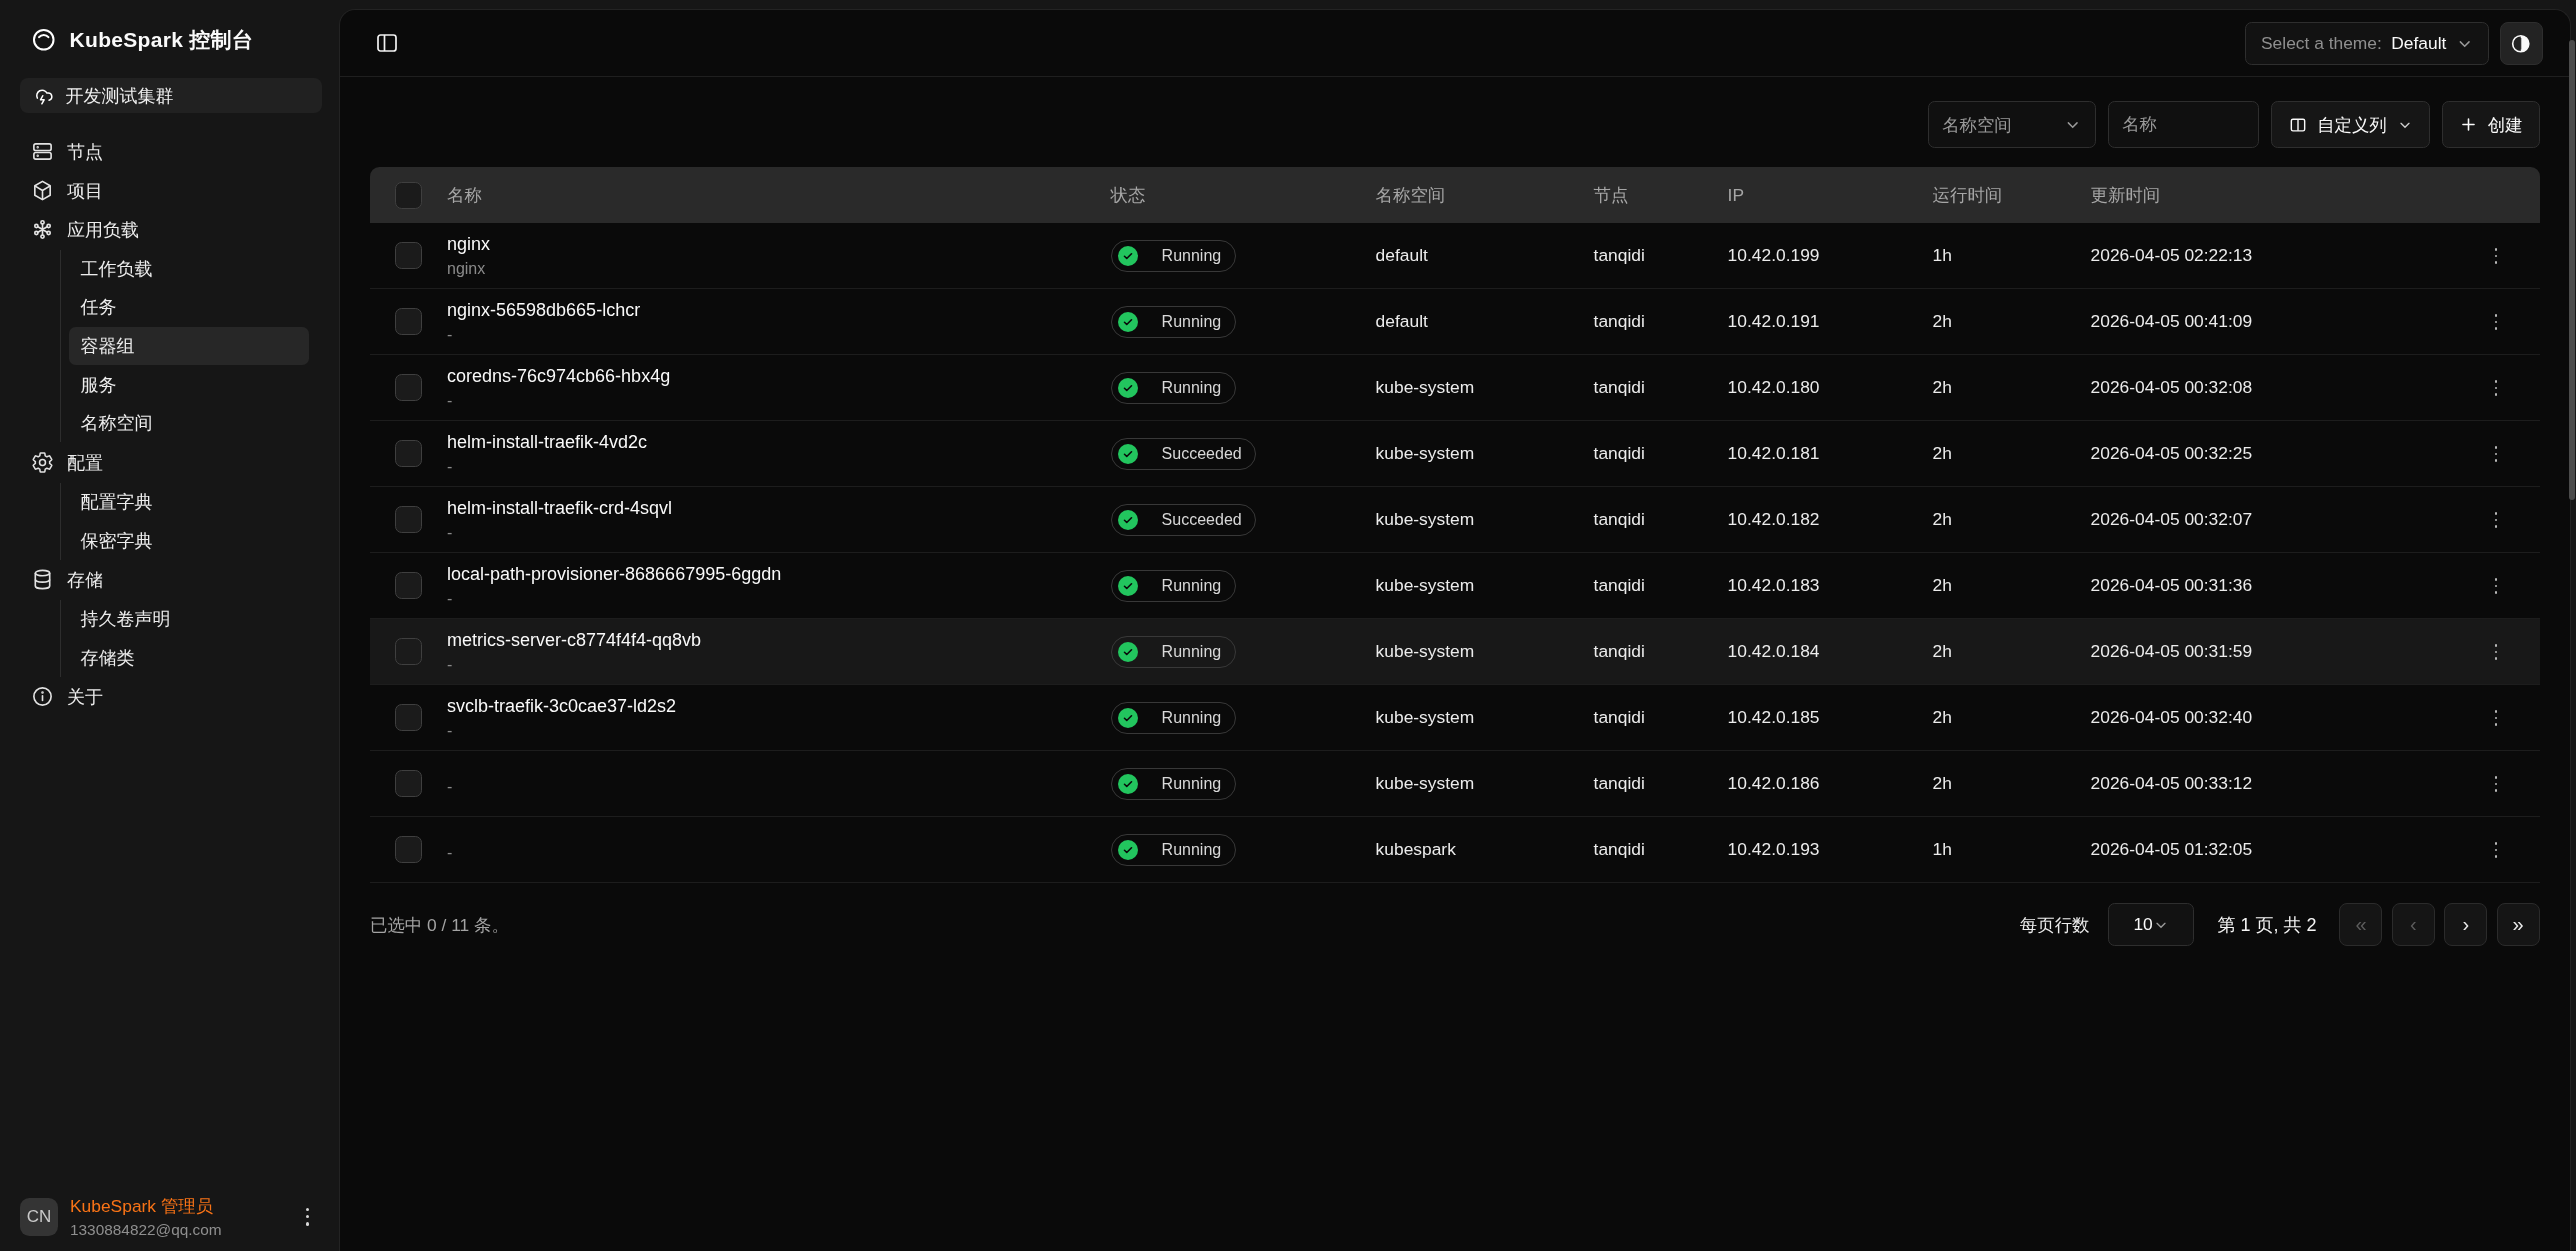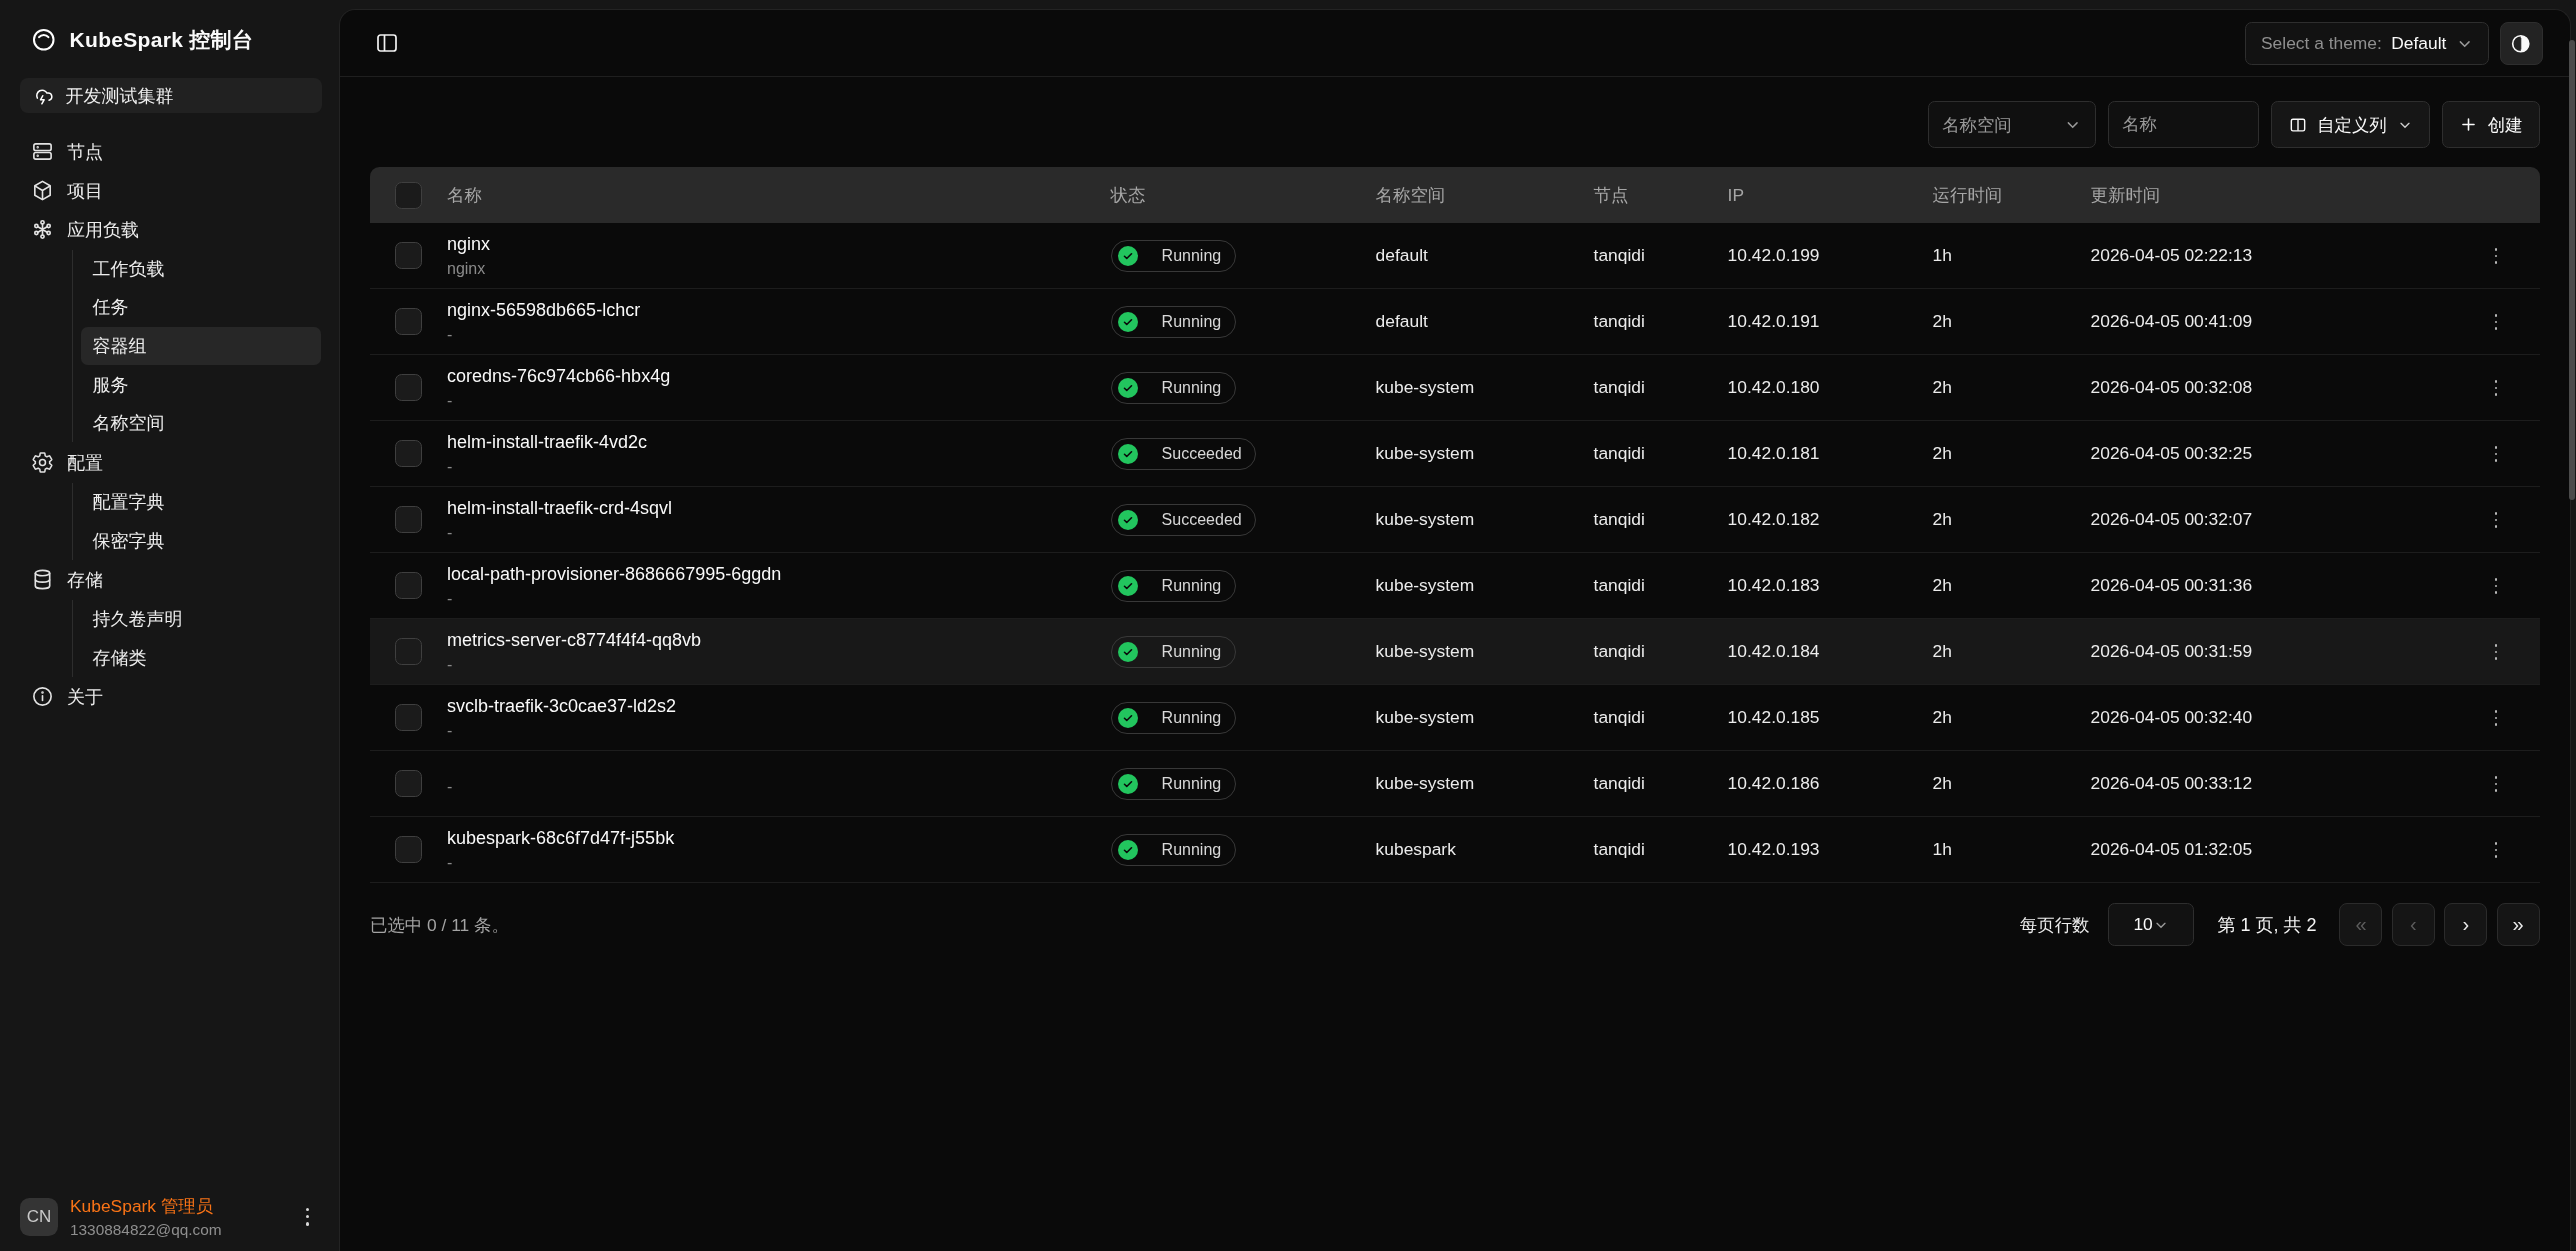--- a/index.html
+++ b/index.html
@@ -16,21 +16,21 @@
   
   .sidebar { width:339px; flex:0 0 339px; position:relative; height:100%; padding:24px 17px 0 20px; }
   .logo-row { display:flex; align-items:center; gap:13.4px; padding-left:10.7px; height:31px; }
   .logo-title { font-size:21px; font-weight:700; letter-spacing:0.3px; }
   .cluster-chip { margin-top:23px; display:flex; align-items:center; gap:12px; background:#212121; border-radius:8px; height:35px; padding:0 12px; cursor:pointer; }
   .cluster-chip span { font-size:18px; color:#f0f0f0; }
   .menu { margin-top:19px; }
   .menu-item { display:flex; align-items:center; gap:13.4px; height:39px; padding-left:10.7px; border-radius:6.7px; cursor:pointer; color:#ededed; }
   .menu-item .mi-icon { color:#e3e3e3; width:23px; height:23px; }
   .menu-item span { font-size:18px; }
-  .submenu { margin-left:52px; border-left:0.7px solid #2d2d2d; padding-left:8px; }
+  .submenu { margin-left:40px; border-left:0.7px solid #2d2d2d; padding-left:8px; }
   .submenu-item { display:flex; align-items:center; height:38px; padding-left:11.4px; margin:0.7px 0; border-radius:6.7px; font-size:18px; color:#ededed; cursor:pointer; width:240px; }
   .submenu-item.active { background:#272727; }
   .user-chip { position:absolute; left:20px; bottom:12px; width:302px; display:flex; align-items:center; gap:12px; }
   .avatar { width:38px; height:38px; border-radius:9.4px; background:#343434; color:#c9c9c9; font-size:17px; display:flex; align-items:center; justify-content:center; }
   .user-meta { flex:1; }
   .user-name { font-size:17.4px; font-weight:400; color:#f97316; }
   .user-email { font-size:15.4px; color:#8f8f8f; margin-top:2.7px; }
   .kebab { width:29.5px; height:29.5px; display:flex; flex-direction:column; align-items:center; justify-content:center; gap:4px; cursor:pointer; border-radius:5.4px; }
   .kebab i { width:3.4px; height:3.4px; border-radius:50%; background:#d8d8d8; }
 
@@ -596,21 +596,20 @@
               <i></i>
             </div>
           </div>
         </div>
 
         <div class="tgrid trow">
           <div class="cell-check">
             <div class="checkbox"></div>
           </div>
           <div>
-            <div class="name-main">kubespark-68c6f7d47f-j55bk</div>
             <div class="name-sub">-</div>
           </div>
           <div>
             <span class="pill">
               <span class="pill-dot">
                 <svg width="12" height="12" viewBox="0 0 24 24" fill="none" stroke="#0a0a0a" stroke-width="3.2" stroke-linecap="round" stroke-linejoin="round">
                   <path d="M5 12.5l4.5 4.5L19 7.5"></path>
                 </svg>
               </span>
               <span class="pill-text">Running</span>

